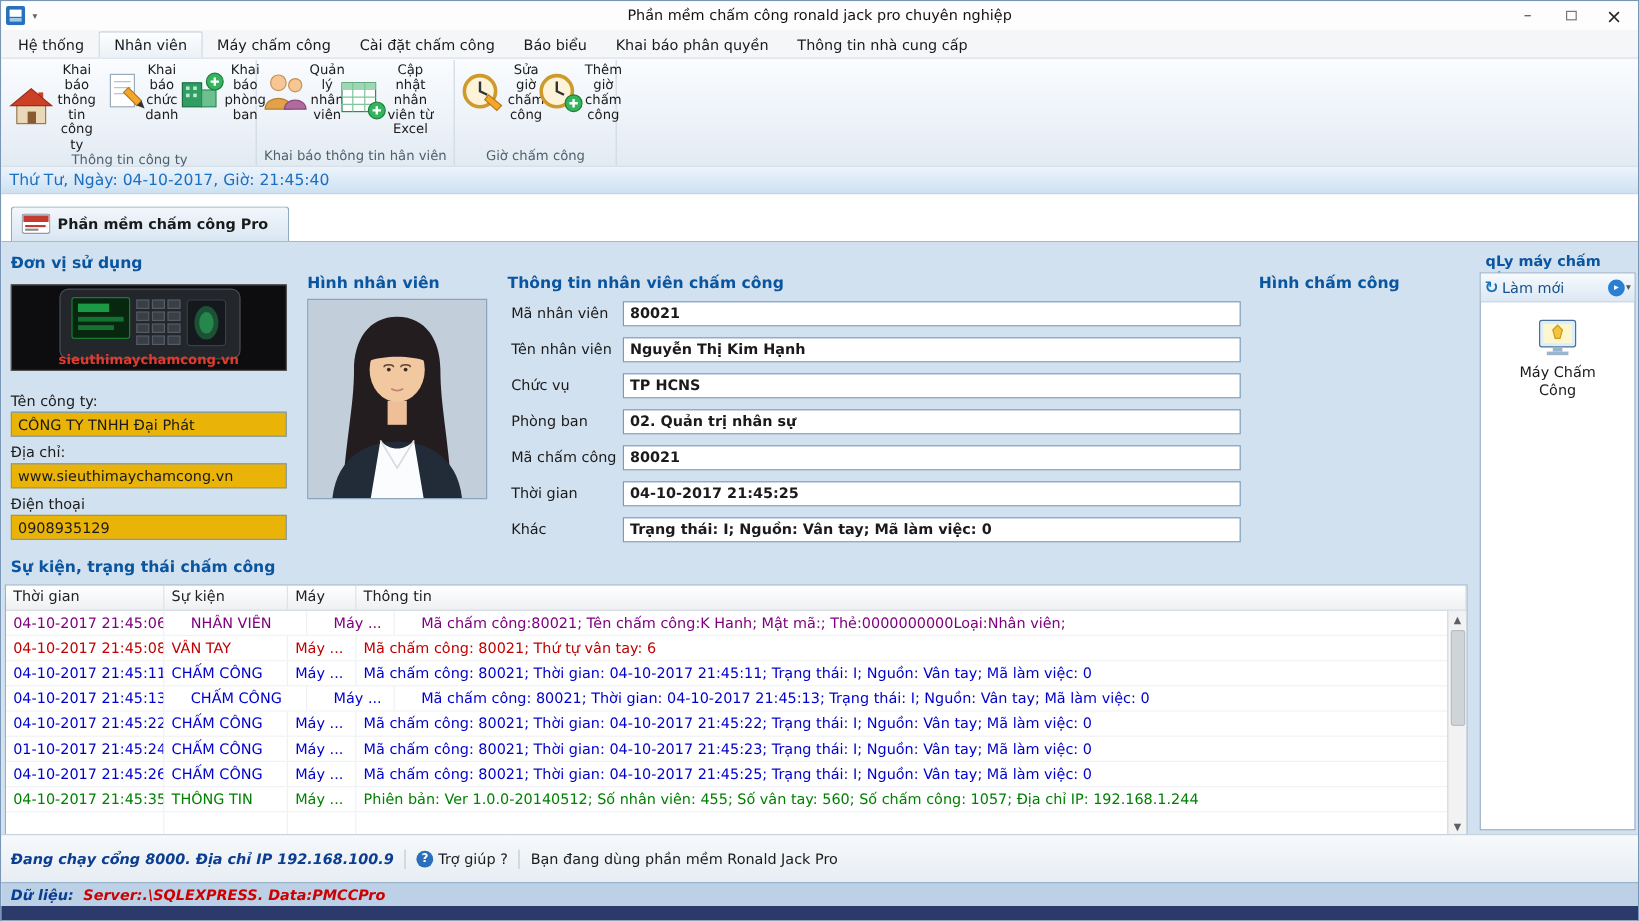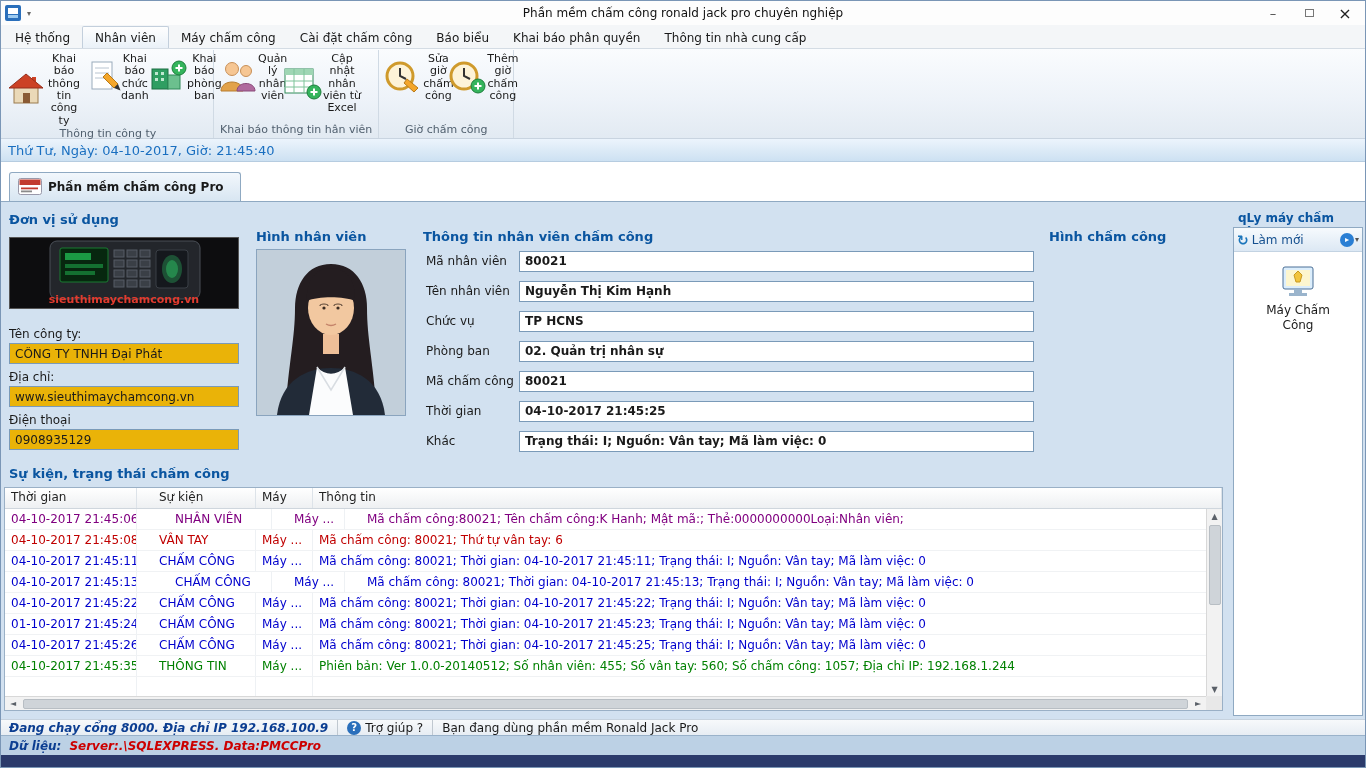--- a/index.html
+++ b/index.html
@@ -66,32 +66,32 @@
   .rp-item { margin-top:12px; width:100%; display:flex; flex-direction:column; align-items:center; }
   .rp-item-label { margin-top:3px; font-size:12px; text-align:center; width:70px; line-height:1.25; }
 
   
   .ev-table { position:absolute; left:3px; top:285px; width:1219px; height:224px; background:#fff; border:1px solid #9ab0c6; overflow:hidden; }
   .ev-header { display:flex; height:21px; background:linear-gradient(#ffffff,#eef0f2); border-bottom:1px solid #cfd6dd; font-size:12px; color:#222; }
   .ev-header > div { padding:2px 6px; border-right:1px solid #dde3e9; overflow:hidden; white-space:nowrap; }
   .ev-row { display:flex; height:21px; line-height:20px; font-size:12px; border-bottom:1px solid #f0f2f4; }
   .ev-row > div { padding:0 6px; border-right:1px solid #eef1f4; overflow:hidden; white-space:nowrap; }
   .c-time { width:132px; flex:0 0 auto; }
-  .c-event { width:103px; flex:0 0 auto;margin-left:16px; }
+  .c-event { width:103px; flex:0 0 auto; }
   .c-may { width:57px; flex:0 0 auto; }
   .c-info { flex:1 1 auto; }
   .vscroll { position:absolute; right:0; top:21px; bottom:14px; width:16px; background:#f2f2f2; border-left:1px solid #d8d8d8; display:flex; flex-direction:column; align-items:center; }
   .vthumb { width:12px; height:80px; background:#cfd4d9; border:1px solid #b8bec4; margin-top:2px; border-radius:2px; }
   .hscroll { position:absolute; left:0; right:16px; bottom:0; height:14px; background:#f2f2f2; border-top:1px solid #d8d8d8; display:flex; align-items:center; }
   .hthumb { flex:1; height:10px; background:#cfd4d9; border:1px solid #b8bec4; margin:0 2px; border-radius:2px; }
   .sarrow { font-size:8px; color:#5a6068; width:16px; height:14px; display:flex; align-items:center; justify-content:center; flex:0 0 auto; }
   .scorner { position:absolute; right:0; bottom:0; width:16px; height:14px; background:#e8e8e8; }
 
   
-  .statusbar { height:16px; background:linear-gradient(#f7f9fb,#e7edf3); border-top:1px solid #c6d2de; display:flex; align-items:center; padding:0 8px; gap:9px; font-size:12px; flex:0 0 auto; }
+  .statusbar { height:40px; background:linear-gradient(#f7f9fb,#e7edf3); border-top:1px solid #c6d2de; display:flex; align-items:center; padding:0 8px; gap:9px; font-size:12px; flex:0 0 auto; }
   .sb-left { color:#0b3d91; font-weight:bold; font-style:italic; white-space:nowrap; }
   .sb-sep { width:1px; height:16px; background:#c0c8d0; }
   .sb-help { display:flex; align-items:center; gap:4px; white-space:nowrap; }
   .help-circ { width:14px; height:14px; border-radius:50%; background:#2a6fbb; color:#fff; font-size:10px; font-weight:bold; display:flex; align-items:center; justify-content:center; }
   .databar { height:20px; background:#bcd1e5; display:flex; align-items:center; padding:0 8px; font-size:12px; font-weight:bold; font-style:italic; border-top:1px solid #9ab2ca; flex:0 0 auto; }
   .db-label { color:#0b3d91; margin-right:8px; }
   .db-value { color:#cc0000; }
   .navy { height:12px; background:#2b3a6b; flex:0 0 auto; }
 </style>
 </head>

